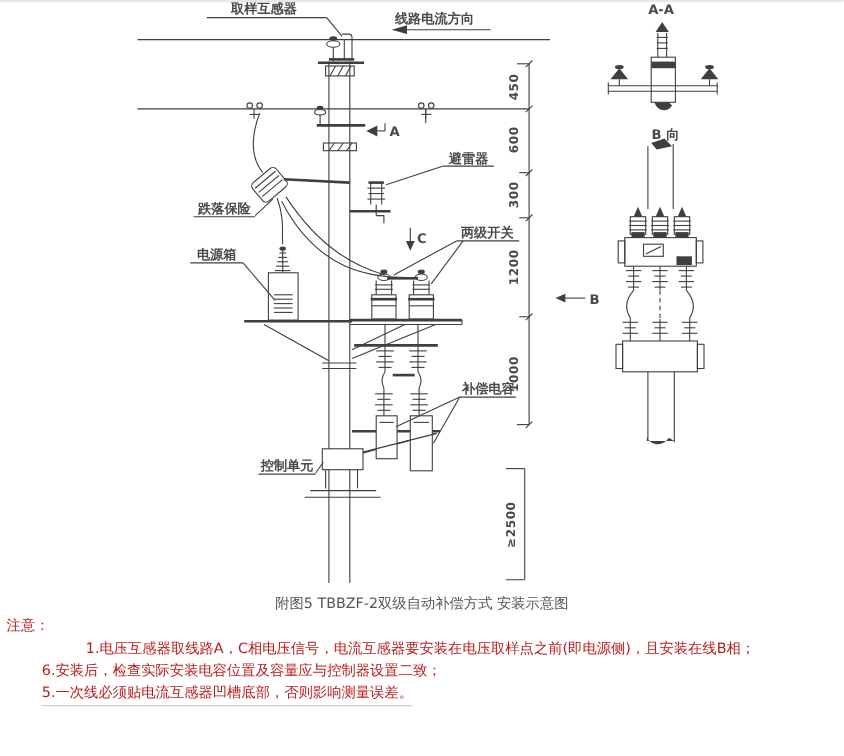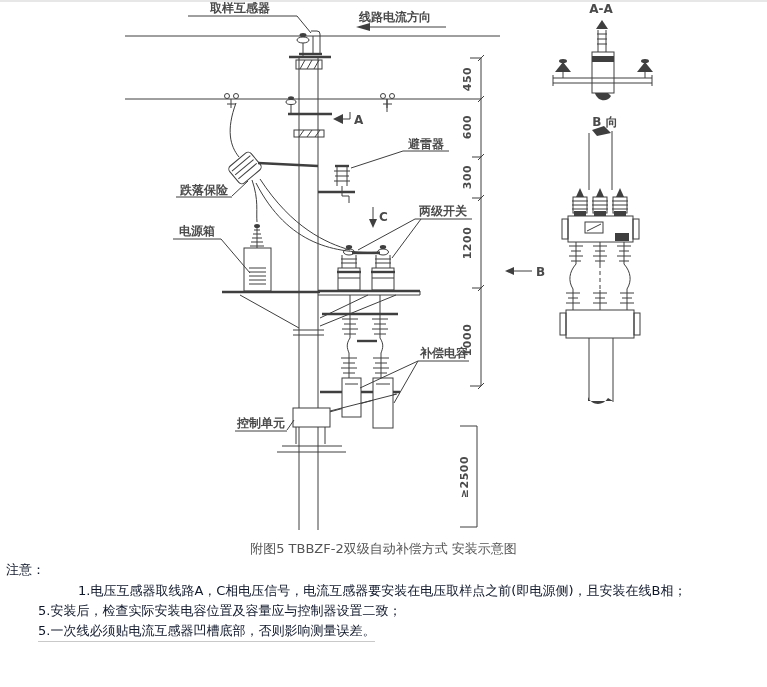--- a/index.html
+++ b/index.html
@@ -5,21 +5,21 @@
   html,body{margin:0;padding:0;background:#fff;}
   .page{position:relative;width:767px;height:652px;background:#fff;overflow:hidden;
         font-family:"DejaVu Sans",sans-serif;}
   .topstrip{position:absolute;top:0;left:0;width:767px;height:2px;background:#e7e7e7;}
   svg{display:block;}
   svg text{fill:#4a4a4a;font-family:"DejaVu Sans",sans-serif;font-size:12px;font-weight:600;}
   svg text.dim{font-size:11px;font-weight:600;letter-spacing:.5px;}
   svg text.mark{font-size:12px;font-weight:700;}
   .caption{position:absolute;top:540px;left:0;width:767px;text-align:center;
            font-size:13px;color:#555;}
-  .notes{position:absolute;top:559px;left:6px;width:755px;color:#0f172a;font-size:13px;}
+  .notes{position:absolute;top:559px;left:6px;width:755px;color:#b91c1c;font-size:13px;}
   .notes .head{height:21px;line-height:21px;}
   .notes .note{height:20px;line-height:20px;white-space:nowrap;margin-left:32px;}
   .notes .note.n1{padding-left:40px;height:21px;line-height:21px;}
   .notes .note.n5 span{display:inline-block;border-bottom:1px solid #c9c9c9;padding-bottom:0;}
   .ln{stroke:#3f3f3f;stroke-width:1;fill:none;}
   .bold{stroke:#3f3f3f;stroke-width:2.4;fill:none;}
   .fillc{fill:#3f3f3f;stroke:none;}
   .wbox{fill:#fff;stroke:#3f3f3f;stroke-width:1;}
 </style>
 </head>
@@ -394,16 +394,16 @@
     <line class="ln" x1="613" y1="338" x2="613" y2="402"></line>
     <path class="fillc" d="M588,397 C592,406 603,406 608,398 L613,401 L588,401 Z"></path>
   </g>
 </svg>
 
 <div class="caption">附图5 TBBZF-2双级自动补偿方式 安装示意图</div>
 
 <div class="notes">
   <div class="head">注意：</div>
   <div class="note n1">1.电压互感器取线路A，C相电压信号，电流互感器要安装在电压取样点之前(即电源侧)，且安装在线B相；</div>
-  <div class="note">5.安装后，检查实际安装电容位置及容量应与控制器设置二致；</div>
+  <div class="note">6.安装后，检查实际安装电容位置及容量应与控制器设置二致；</div>
   <div class="note n5"><span>5.一次线必须贴电流互感器凹槽底部，否则影响测量误差。</span></div>
 </div>
 </div>
 
 </body></html>

